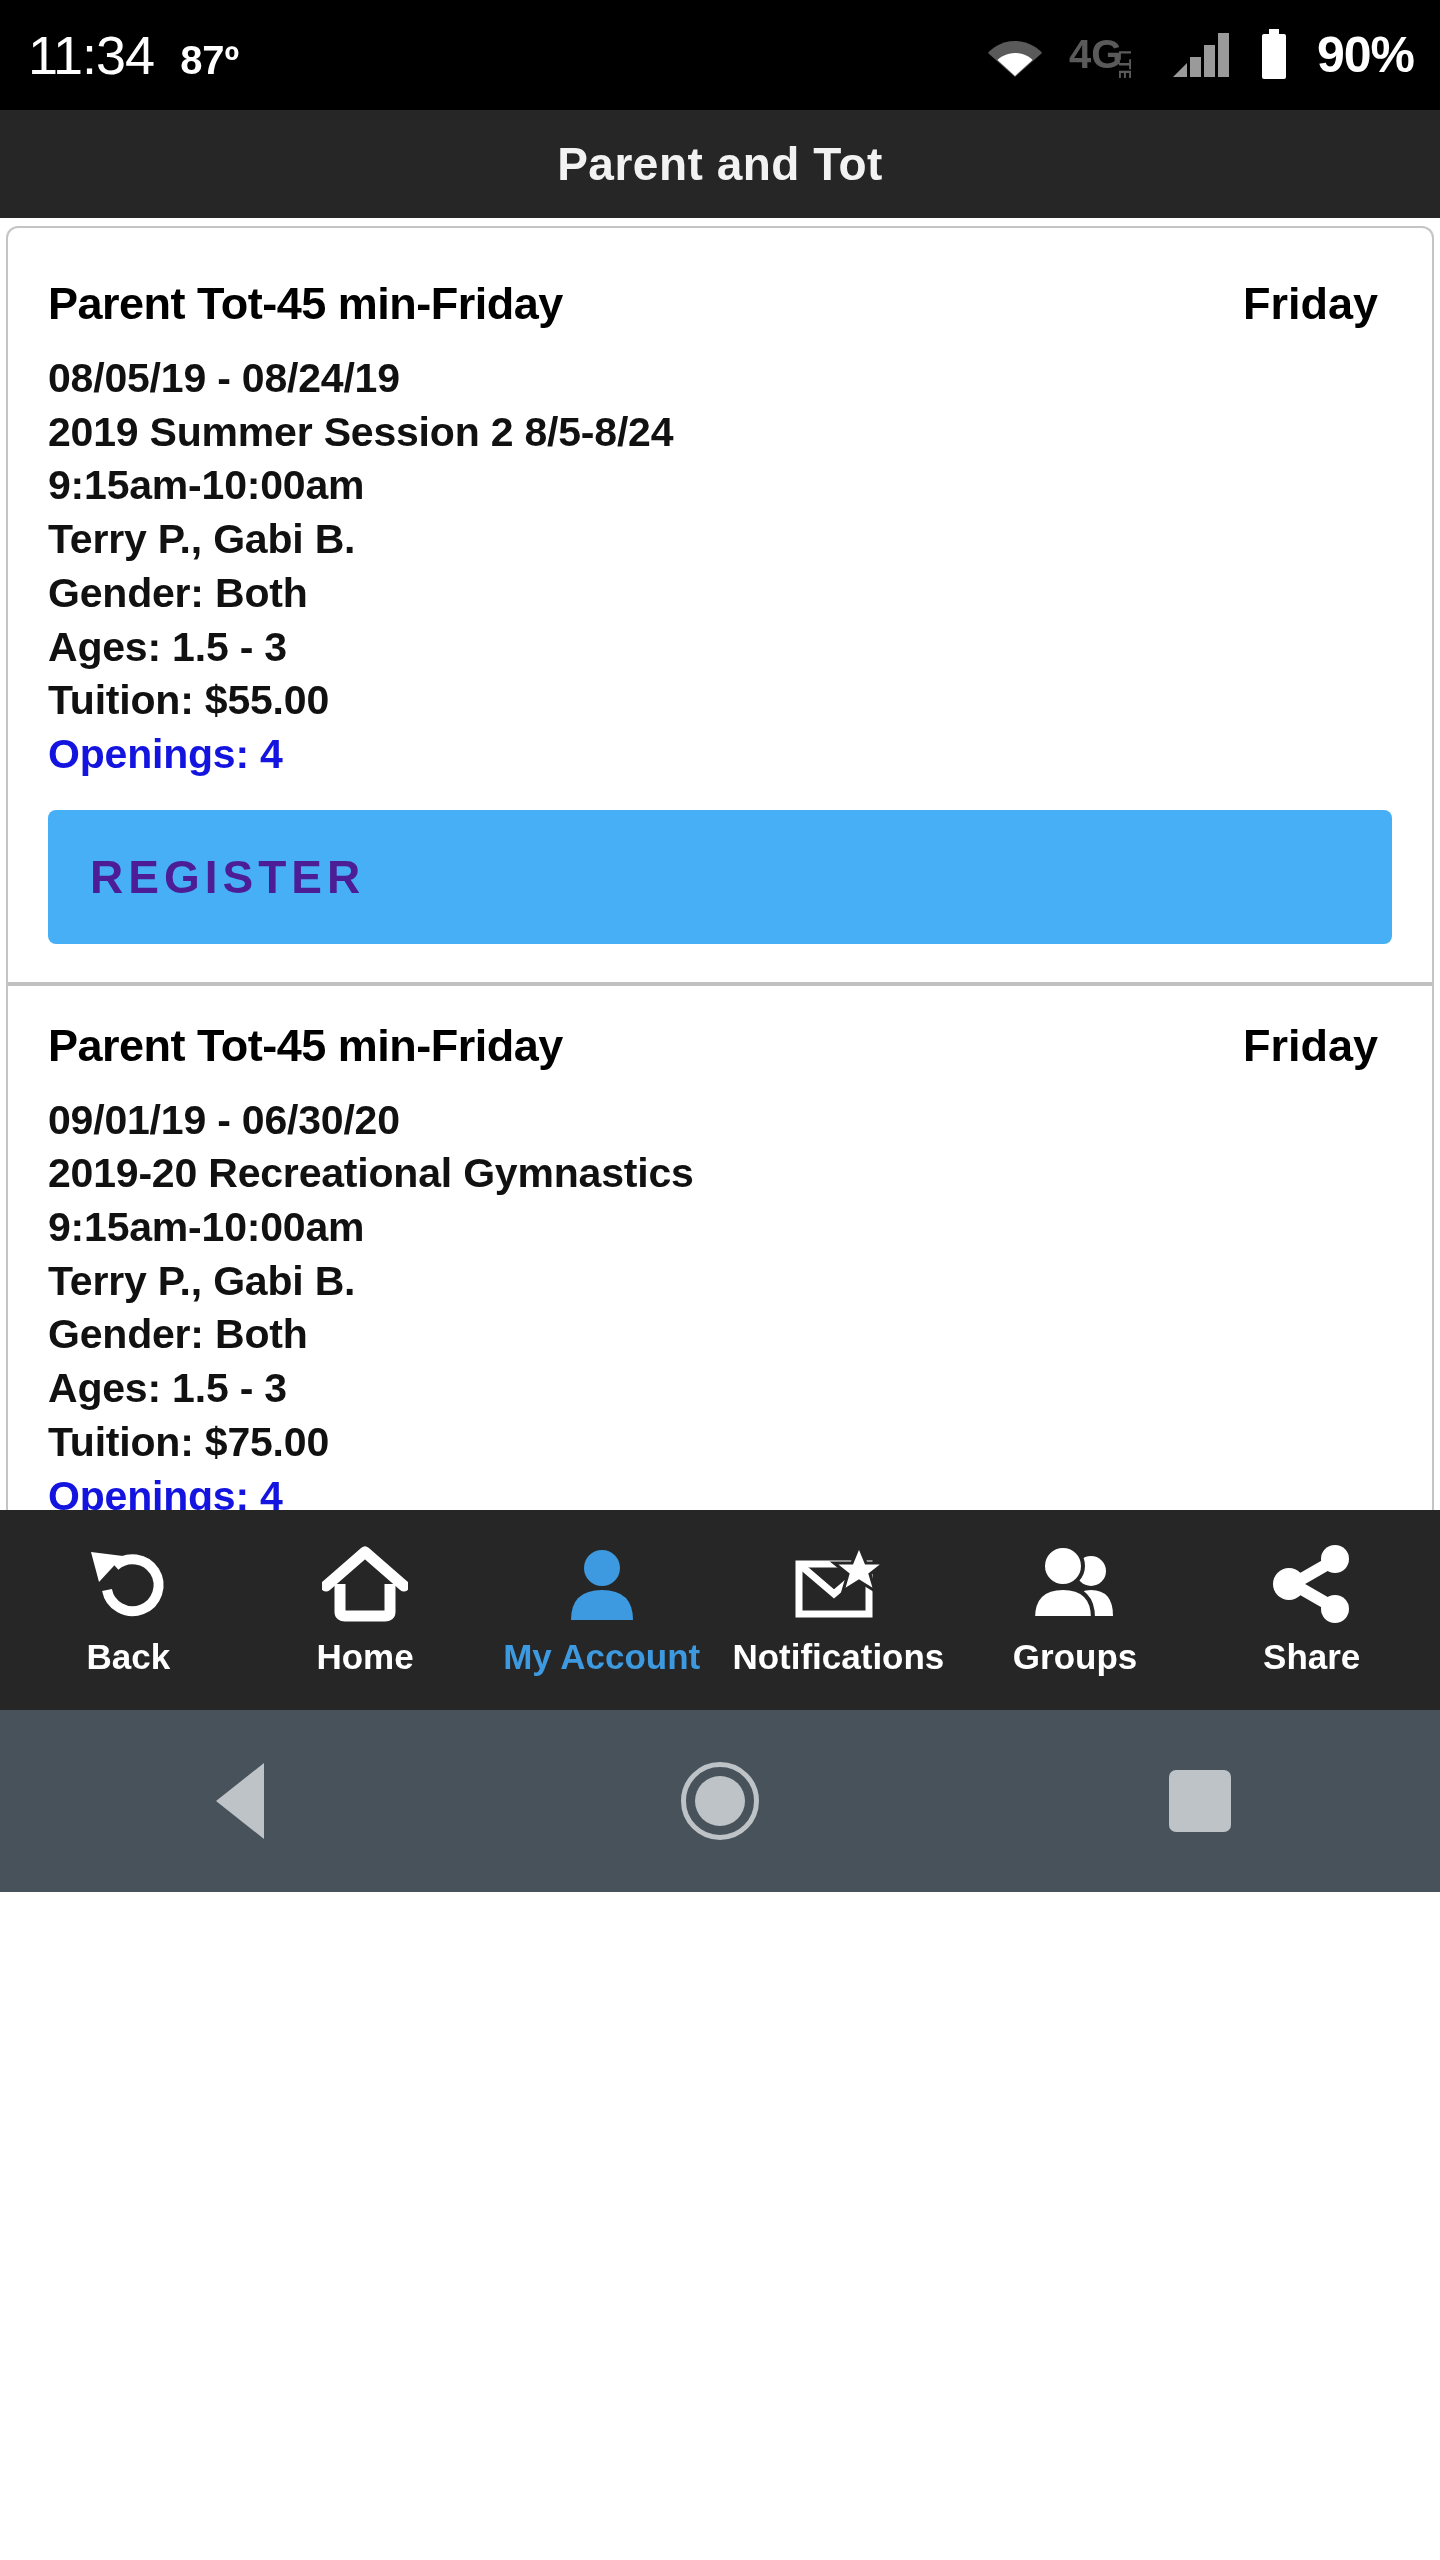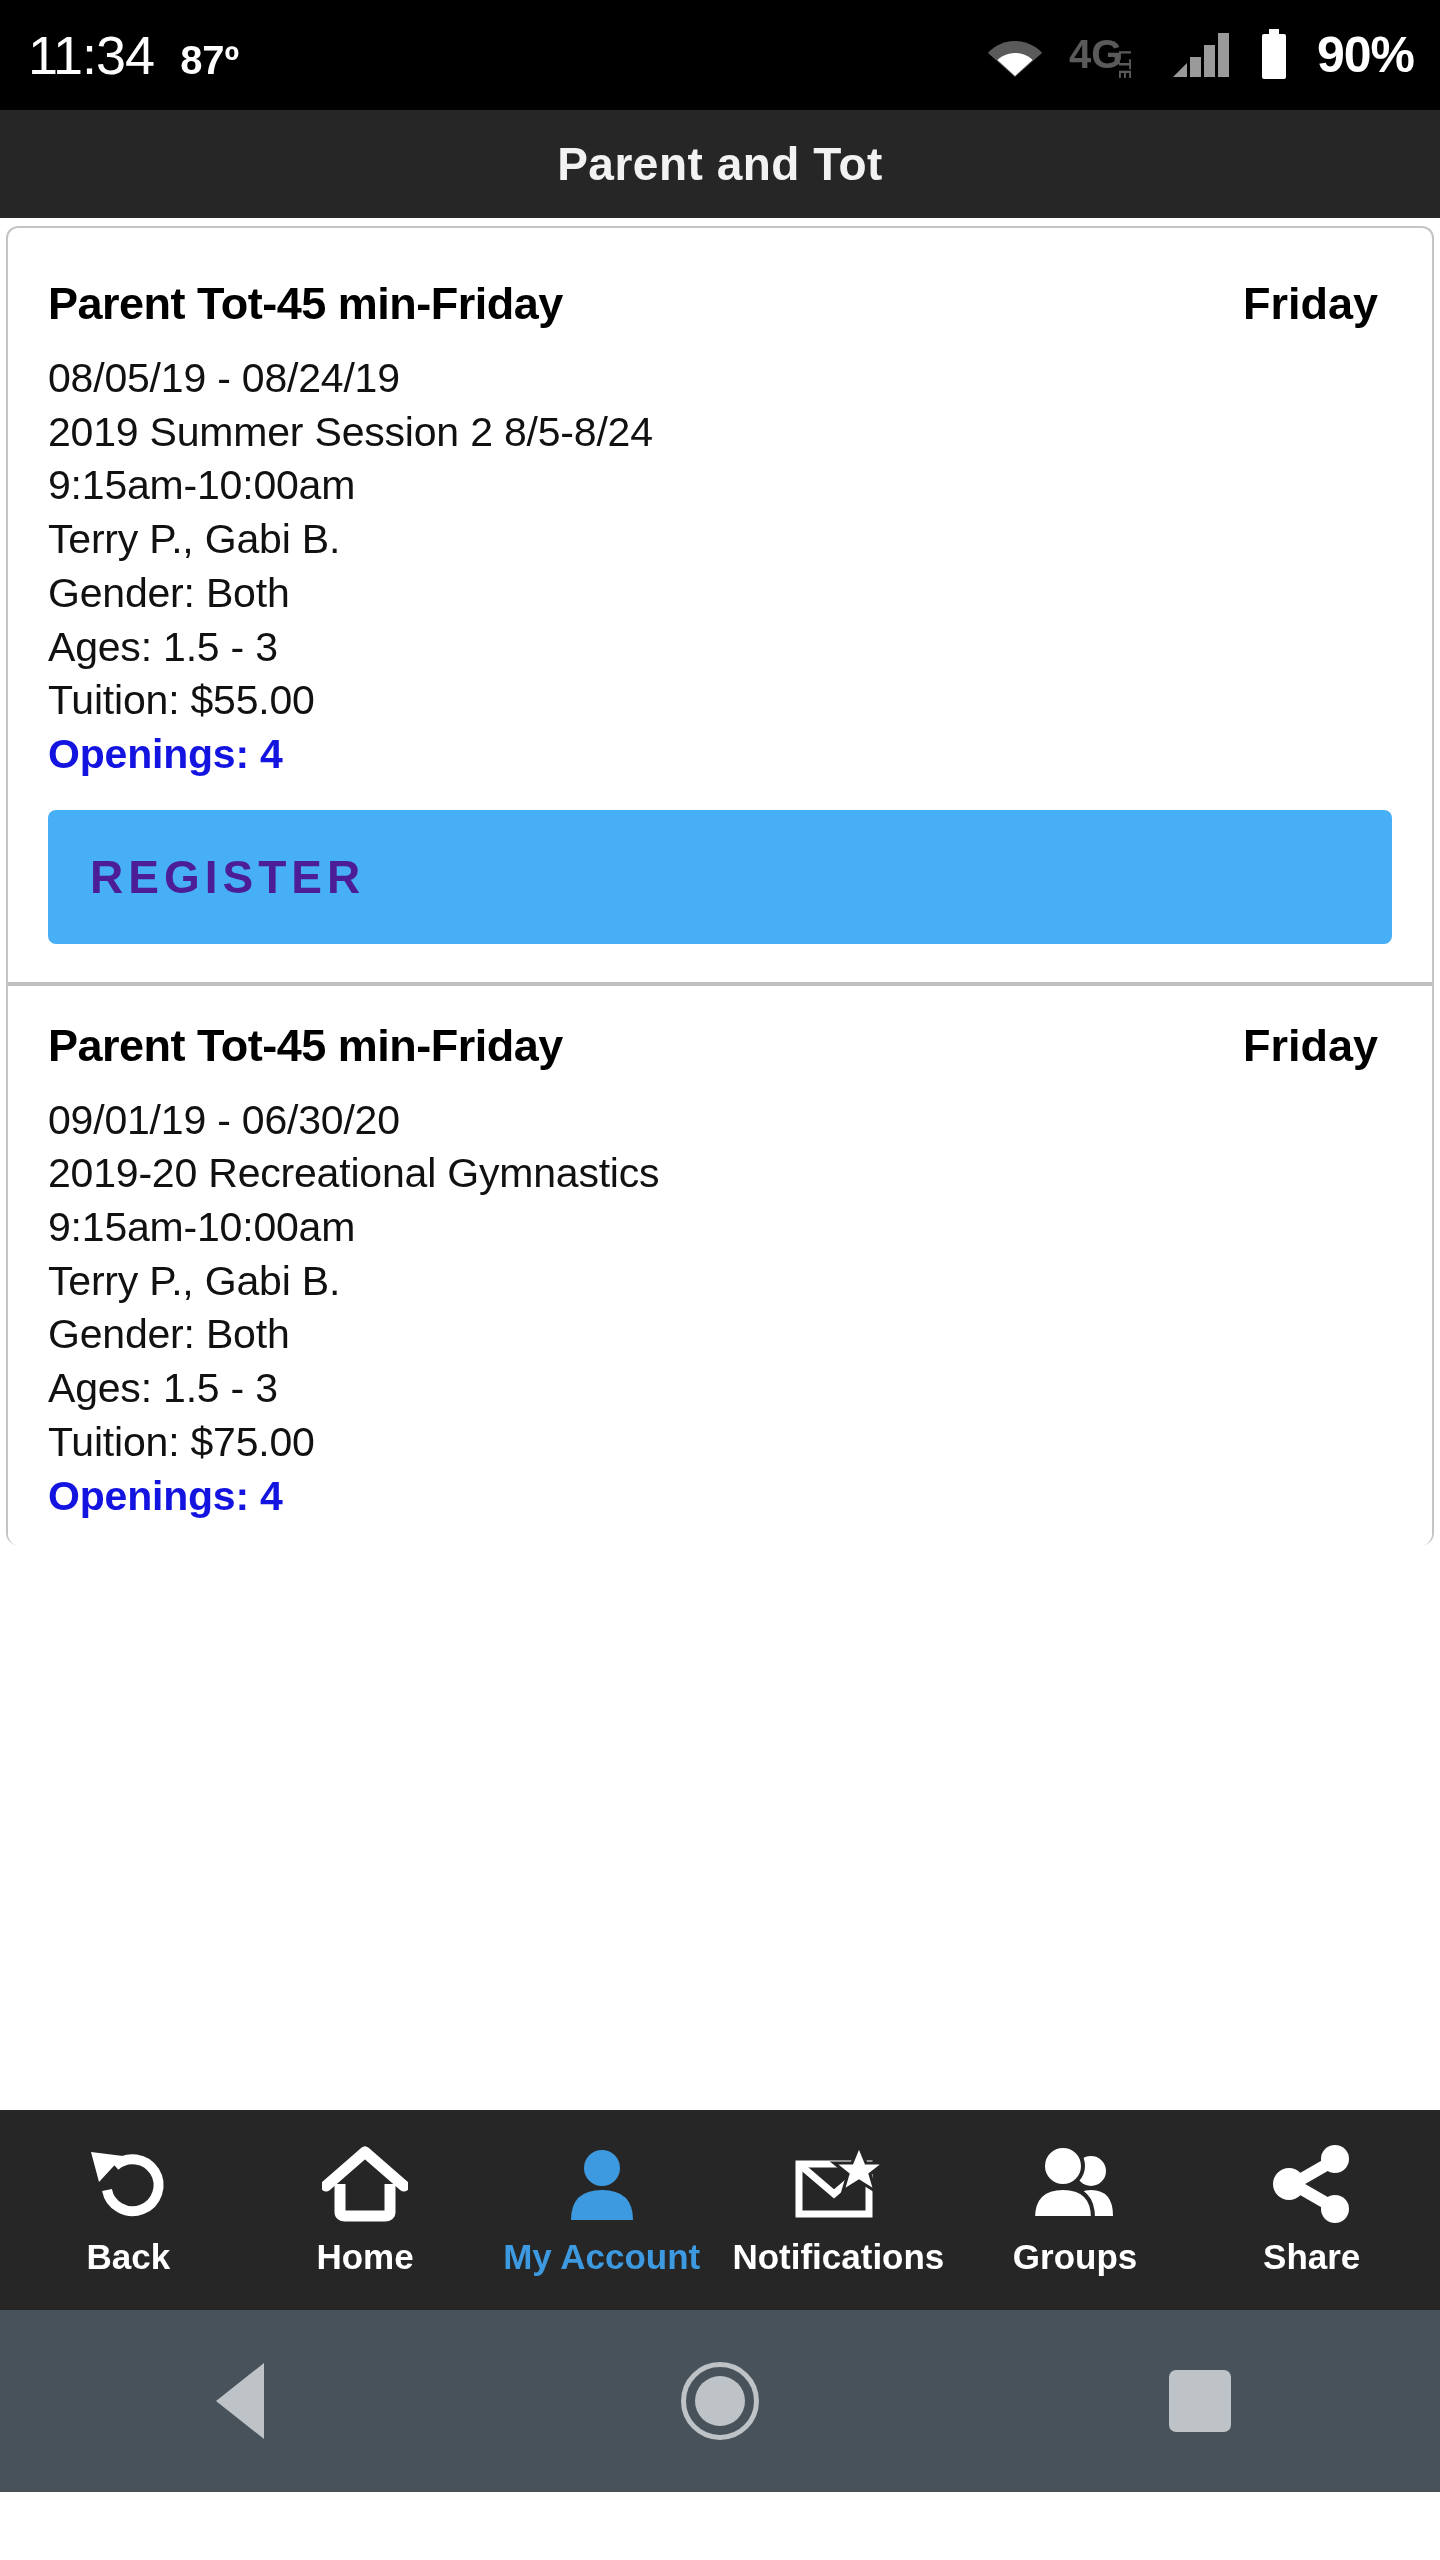--- a/index.html
+++ b/index.html
@@ -2,21 +2,21 @@
 <html><head>
 <meta charset="utf-8">
 <style>
   * { margin:0; padding:0; box-sizing:border-box; }
   html, body {
     width:1440px; height:2560px;
     background:#ffffff;
     font-family:"Liberation Sans", sans-serif;
     overflow:hidden;
   }
-  .screen { width:1440px; height:2492px; display:flex; flex-direction:column; position:relative; }
+  .screen { width:1440px; height:1892px; display:flex; flex-direction:column; position:relative; }
 
   
   .statusbar {
     height:110px; background:#000000; flex:0 0 110px;
     display:flex; align-items:center; padding:0 26px 0 28px; color:#ffffff;
   }
   .sb-left { display:flex; align-items:baseline; gap:26px; }
   .sb-time { font-size:54px; font-weight:400; letter-spacing:-1px; line-height:1; }
   .sb-temp { font-size:40px; font-weight:700; line-height:1; }
   .sb-right { margin-left:auto; display:flex; align-items:center; gap:26px; }
@@ -43,21 +43,21 @@
   }
   .card { background:#ffffff; padding:34px 40px 22px 40px;margin-top:16px; }
   .card + .card { border-top:4px solid #c0c0c0; }
 
   .card-head { display:flex; align-items:baseline; justify-content:space-between; }
   .card-title { font-size:45px; font-weight:700; color:#000; letter-spacing:-0.5px; }
   .card-day   { font-size:45px; font-weight:700; color:#000; padding-right:14px; }
 
   .card-lines { margin-top:22px; }
   .line {
-    font-size:41px; color:#111; line-height:1.31; font-weight:400;
+    font-size:41px; color:#111; line-height:1.31; font-weight:700;
     letter-spacing:-0.2px;
   }
   .line.openings { color:#1414e0; font-weight:700; }
 
   .register-btn {
     display:block; width:100%; margin-top:28px;
     background:#46aff5; color:#4c1d95;
     border:none; border-radius:8px;
     font-family:"Liberation Sans", sans-serif;
     font-size:46px; font-weight:700; letter-spacing:5px;

